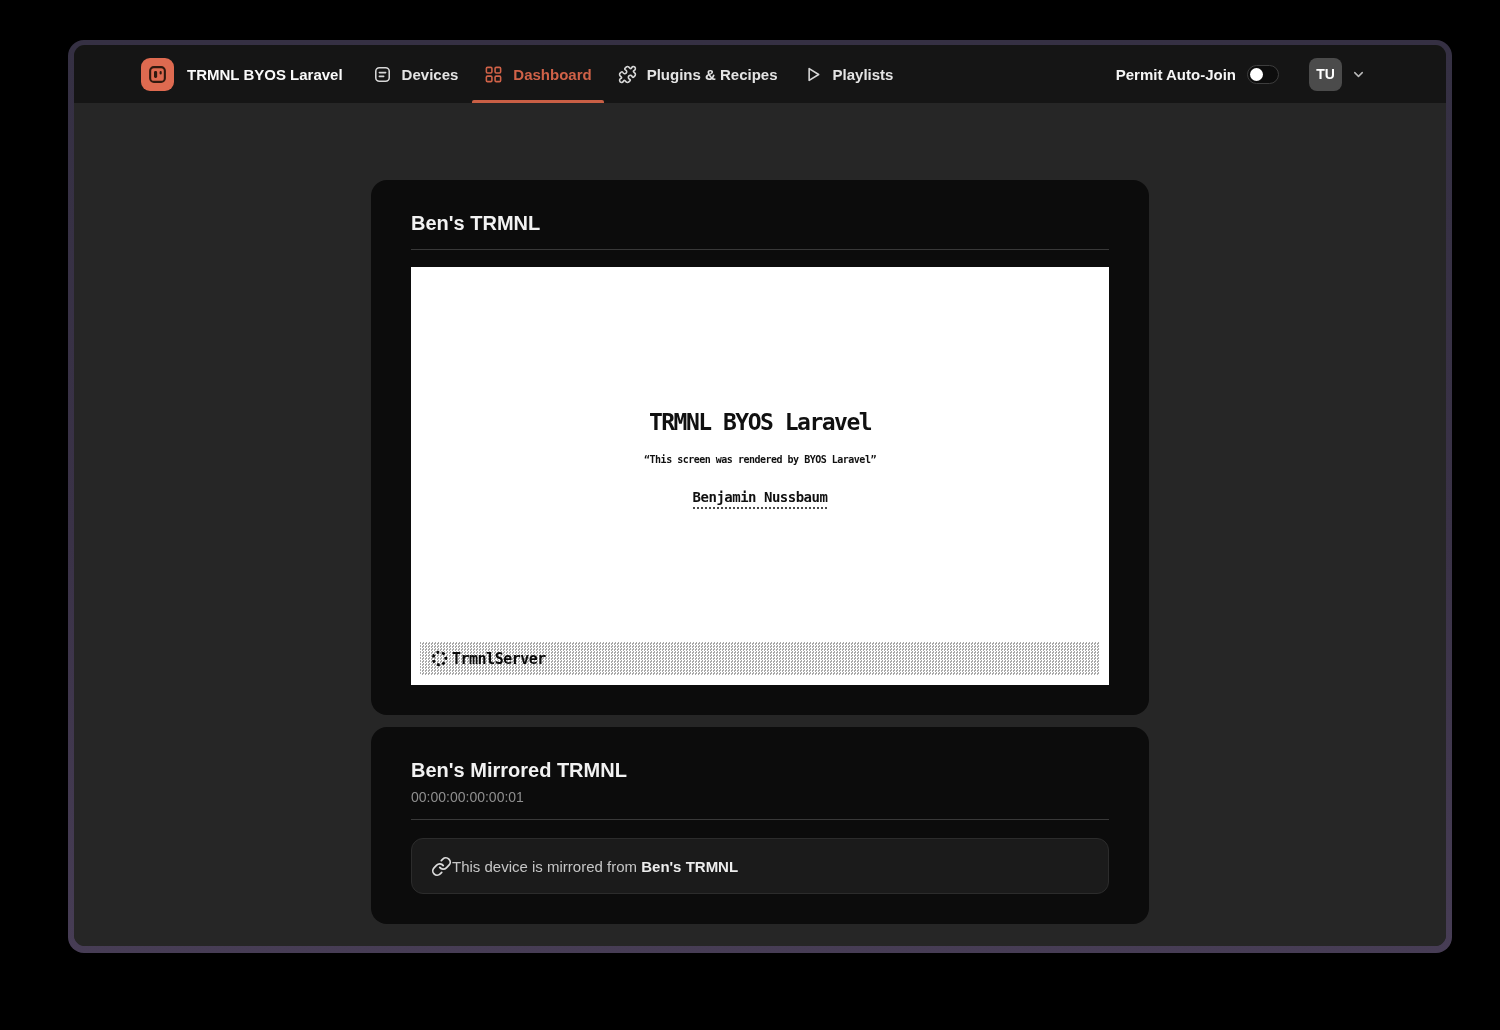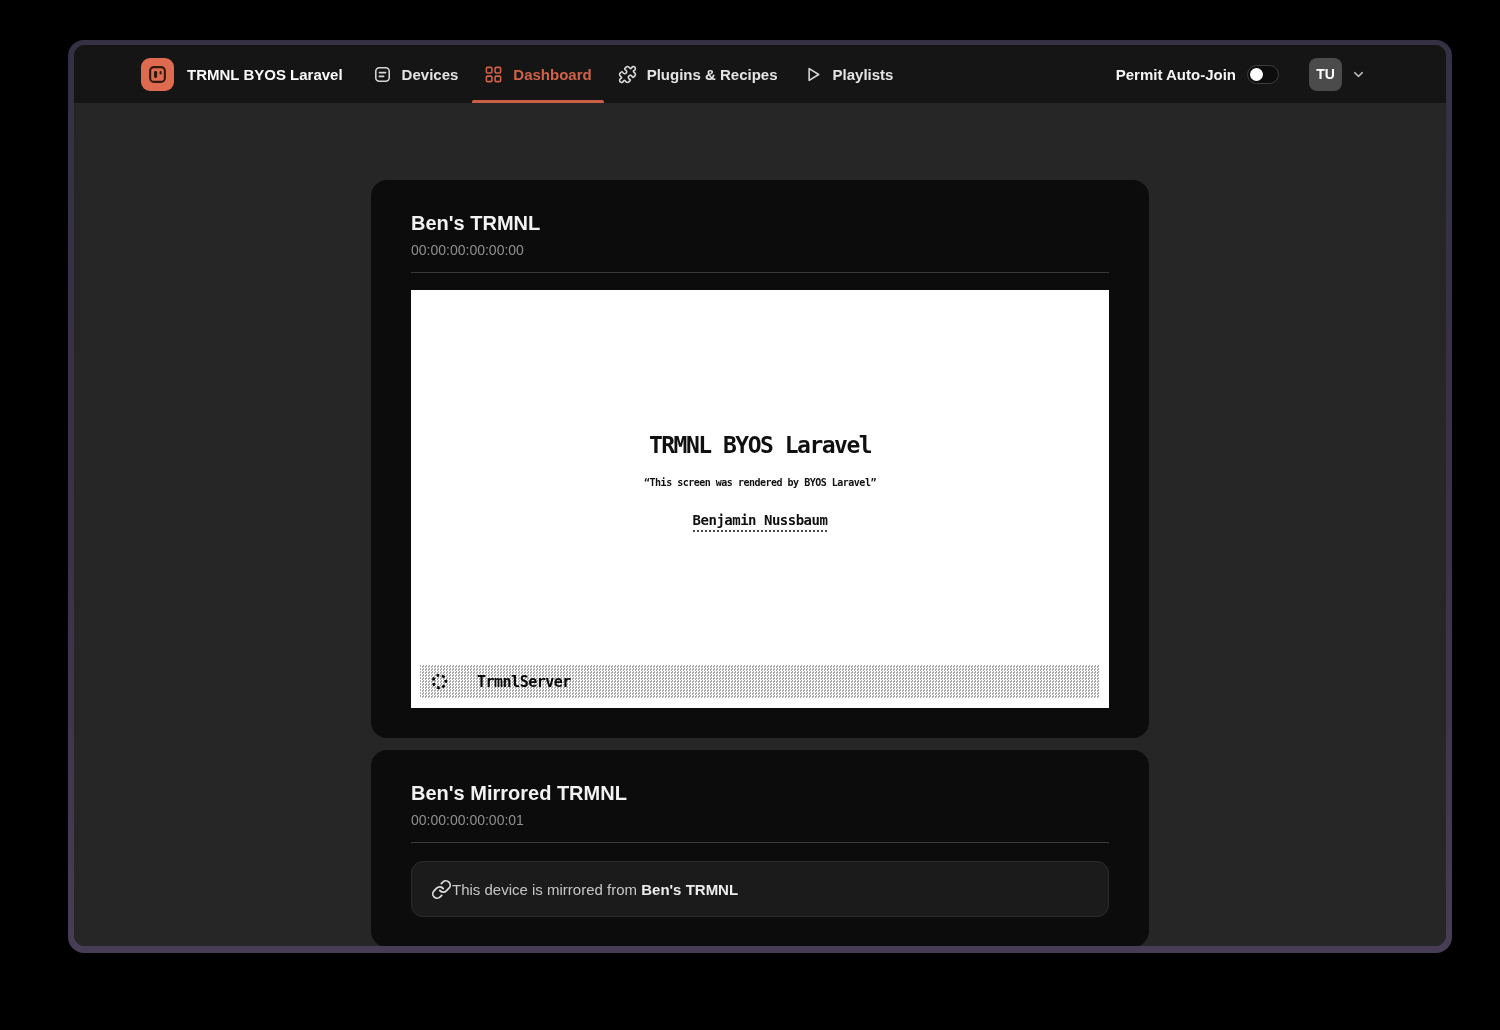--- a/index.html
+++ b/index.html
@@ -79,21 +79,21 @@
   }
   .screen-author-row { position:absolute; top:220px; left:0; right:0; text-align:center; }
   .screen-author {
     display:inline-block; font-size:14px; line-height:17px; font-weight:700; letter-spacing:-0.5px;
     border-bottom:2px dotted #4a4a4a; padding-bottom:1px;
   }
   .status-bar {
     position:absolute; left:9px; right:9px; bottom:10px; height:33px;
     background:repeating-conic-gradient(#ffffff 0% 25%, #a9a9a9 0% 50%);
     background-size:3px 3px;
-    display:flex; align-items:center; padding:0 10px; gap:28px;
+    display:flex; align-items:center; padding:0 10px; gap:3px;
   }
   .spinner-icon { display:flex; color:#0a0a0a; }
   .status-label { font-size:15px; font-weight:700; color:#0a0a0a; letter-spacing:-0.5px; }
 
   
   .mirror-box {
     margin-top:18px; height:56px; border-radius:12px;
     background:#1b1b1b; border:1px solid #2c2c2c;
     display:flex; align-items:center; padding:0 19px; 
   }
@@ -172,21 +172,20 @@
             <path d="m6 9 6 6 6-6"></path>
           </svg>
         </span>
       </div>
     </div>
 
     <div class="page">
 
       <div class="device-card card-1">
         <div class="card-title">Ben's TRMNL</div>
-        <div class="card-mac">00:00:00:00:00:00</div>
         <div class="card-divider"></div>
 
         <div class="screen">
           <div class="screen-title">TRMNL BYOS Laravel</div>
           <div class="screen-quote">“This screen was rendered by BYOS Laravel”</div>
           <div class="screen-author-row">
             <span class="screen-author">Benjamin Nussbaum</span>
           </div>
           <div class="status-bar">
             <span class="spinner-icon">

